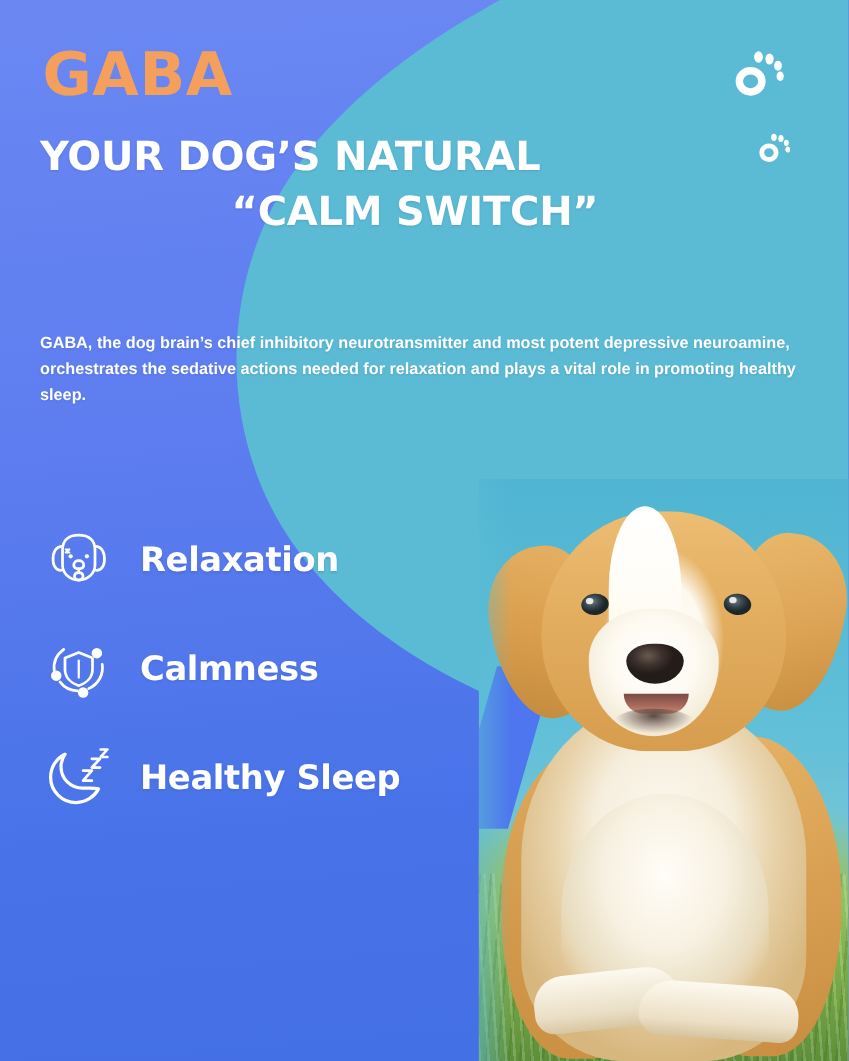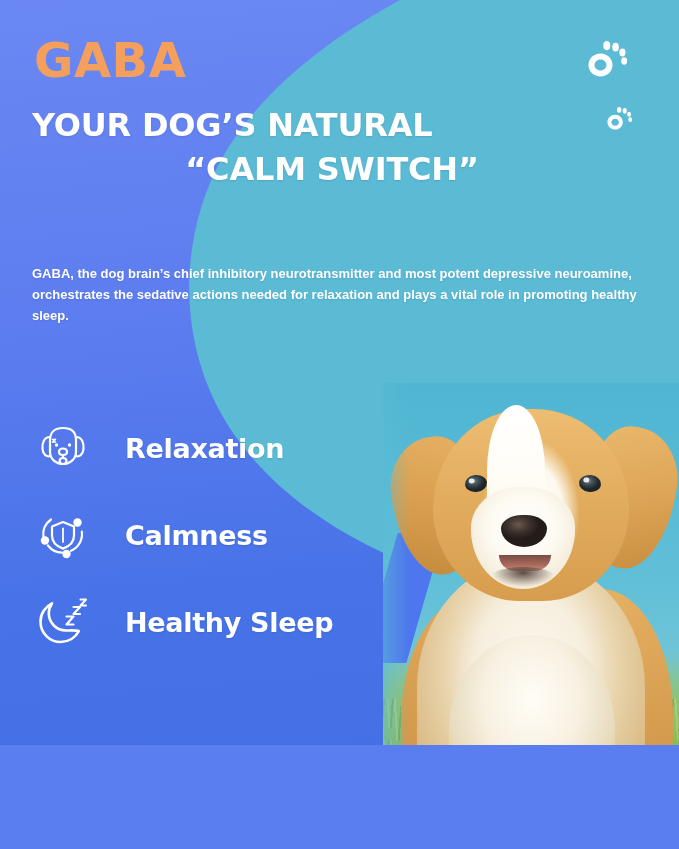--- a/index.html
+++ b/index.html
@@ -5,21 +5,21 @@
   * { margin:0; padding:0; box-sizing:border-box; }
   html,body { width:679px; height:849px; }
   body {
     font-family:"Liberation Sans", sans-serif;
     overflow:hidden;
     background:#5a7ef0;
   }
   #poster {
     position:relative;
     width:679px;
-    height:745px;
+    height:849px;
     overflow:hidden;
     background:linear-gradient(175deg,#6b88f2 0%,#5d7df0 40%,#4873e8 75%,#4470e5 100%);
   }
   
   .blob-layer { position:absolute; inset:0; }
   .blob-layer svg { display:block; width:679px; height:849px; }
 
   
   .photo {
     position:absolute;
@@ -169,21 +169,21 @@
   .paragraph {
     position:absolute; left:32px; top:263px; width:610px;
     color:#ffffff; font-size:13px; line-height:1.62; font-weight:600;
     text-shadow:0 1px 2px rgba(40,60,130,.16);
   }
 
   .features { position:absolute; left:32px; top:412px; width:360px; }
   .feature { display:flex; align-items:center; height:72px; margin-bottom:15px; }
   .feature .ficon { width:62px; flex:0 0 62px; display:flex; align-items:center; justify-content:center; }
   .feature .flabel {
-    margin-left:31px; color:#ffffff; font-size:27px; font-weight:700;
+    margin-left:18px; color:#ffffff; font-size:27px; font-weight:700;
     font-family:"DejaVu Sans", sans-serif; letter-spacing:-.3px;
     text-shadow:0 1px 2px rgba(40,60,130,.18);
   }
 
   .paw { position:absolute; }
   .paw.big { right:52px; top:38px; }
   .paw.small { right:47px; top:105px; }
 </style>
 </head>
 <body>

